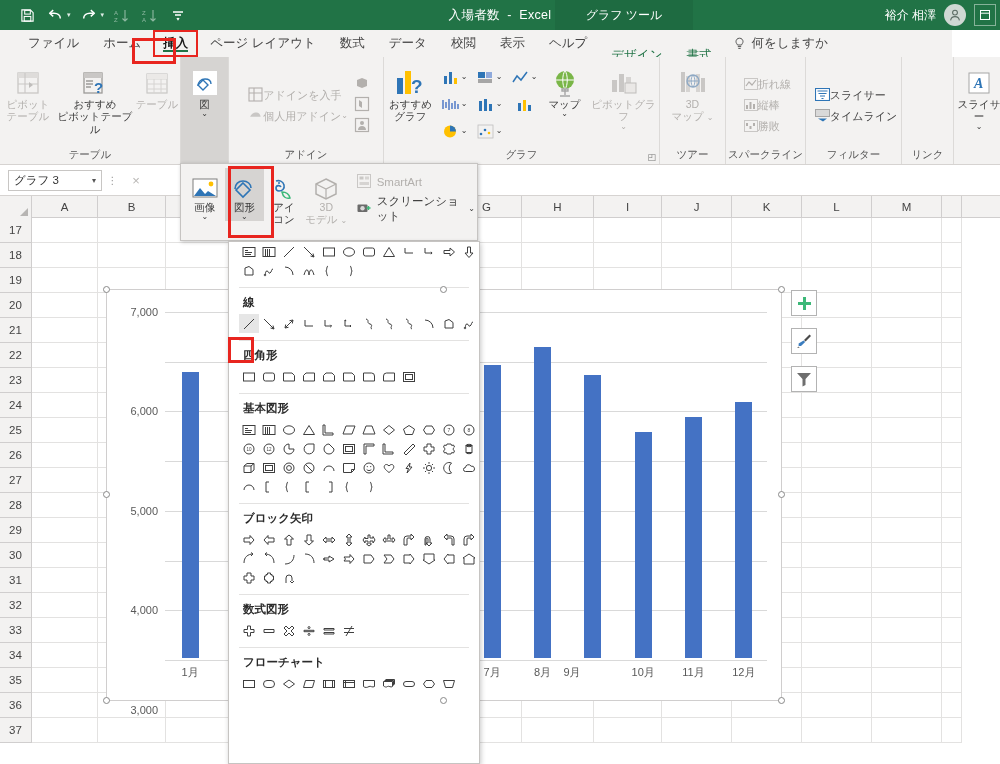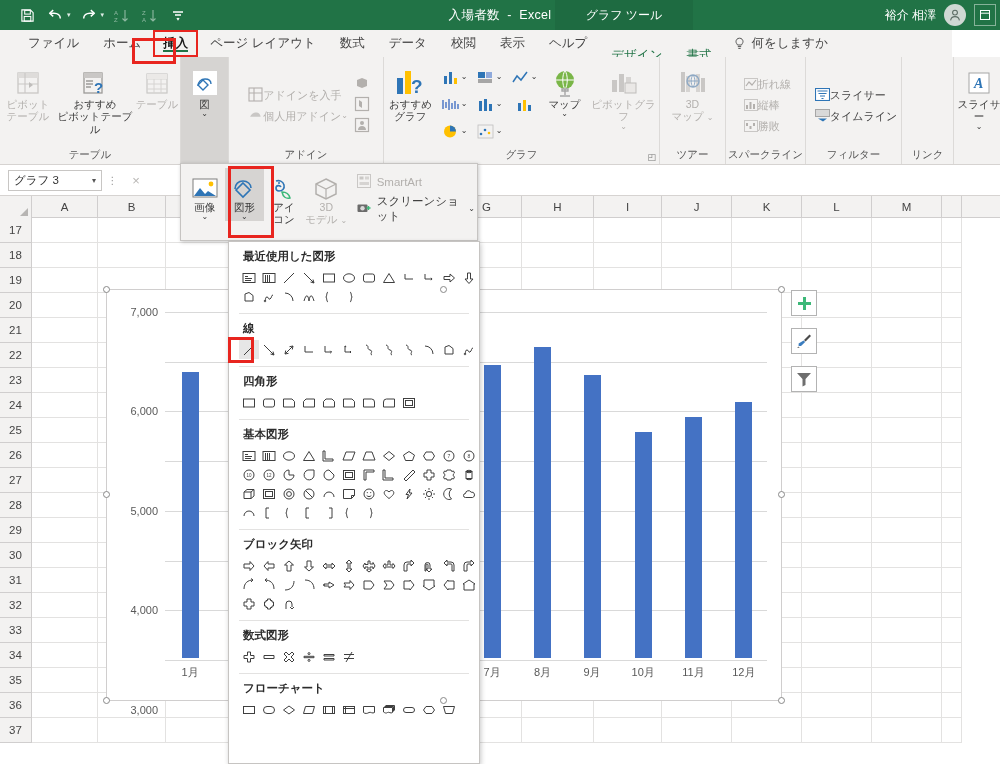--- a/index.html
+++ b/index.html
@@ -1066,21 +1066,21 @@
       <div class="xlab" style="left: 176.167px;">4月</div>
       <div class="bar" style="height: 253.543px; left: 218px; background: rgb(68, 114, 196);"></div>
       <div class="xlab" style="left: 226.5px;">5月</div>
       <div class="bar" style="height: 263.486px; left: 268.333px; background: rgb(68, 114, 196);"></div>
       <div class="xlab" style="left: 276.833px;">6月</div>
       <div class="bar" style="height: 293.314px; left: 318.667px; background: rgb(68, 114, 196);"></div>
       <div class="xlab" style="left: 327.167px;">7月</div>
       <div class="bar" style="height: 310.714px; left: 369px; background: rgb(68, 114, 196);"></div>
       <div class="xlab" style="left: 377.5px;">8月</div>
       <div class="bar" style="height: 283.371px; left: 419.333px; background: rgb(68, 114, 196);"></div>
-      <div class="xlab" style="left: 427px;">9月</div>
+      <div class="xlab" style="left: 407px;">9月</div>
       <div class="bar" style="height: 226.2px; left: 469.667px; background: rgb(68, 114, 196);"></div>
       <div class="xlab" style="left: 478.167px;">10月</div>
       <div class="bar" style="height: 241.114px; left: 520px; background: rgb(68, 114, 196);"></div>
       <div class="xlab" style="left: 528.5px;">11月</div>
       <div class="bar" style="height: 256.029px; left: 570.333px; background: rgb(68, 114, 196);"></div>
       <div class="xlab" style="left: 578.833px;">12月</div>
     </div>
 
   <div class="cbtns">
     <div class="cbtn">
@@ -1160,21 +1160,20 @@
             <circle cx="5.5" cy="7.3" r="2.2" fill="#d9d9d9"></circle>
             <path d="M11.5 5v4M9.5 7h4" stroke="#3cb878" stroke-width="1.4"></path>
           </svg></span>
       <span>スクリーンショット</span>
       <span class="caret-s">⌄</span>
     </div>
   </div>
 </div>
 
 <div class="shapes-pop" id="shapesgallery">
-    <div class="sec-title">最近使用した図形</div>
     <div class="sgrid">
       <div class="scell">
         <svg width="14" height="14" viewBox="0 0 14 14">
           <rect x="1" y="2.5" width="12" height="9" stroke="#3f3f3f" stroke-width="1" fill="none"></rect>
           <path d="M3 5.5h3M3 7.5h7M3 9.5h6" stroke="#3f3f3f" stroke-width="1" fill="none"></path>
         </svg>
       </div>
       <div class="scell">
         <svg width="14" height="14" viewBox="0 0 14 14">
           <rect x="1" y="2.5" width="12" height="9" stroke="#3f3f3f" stroke-width="1" fill="none"></rect>

